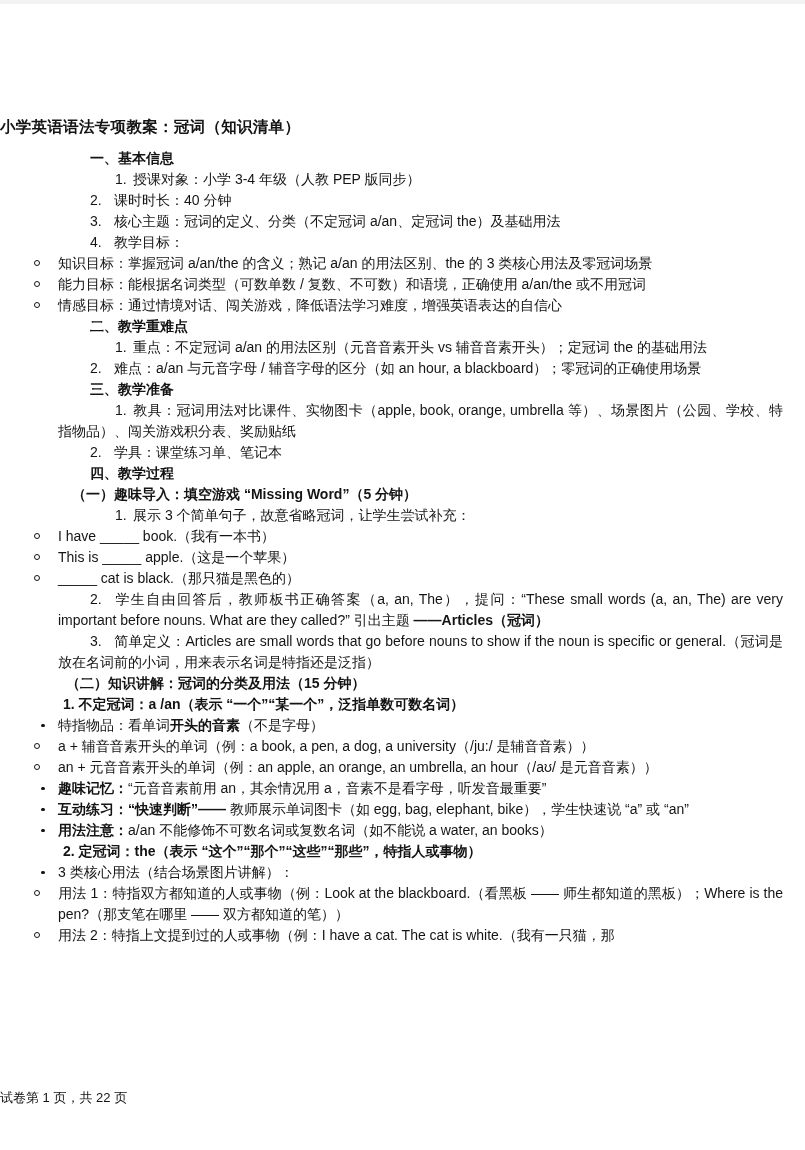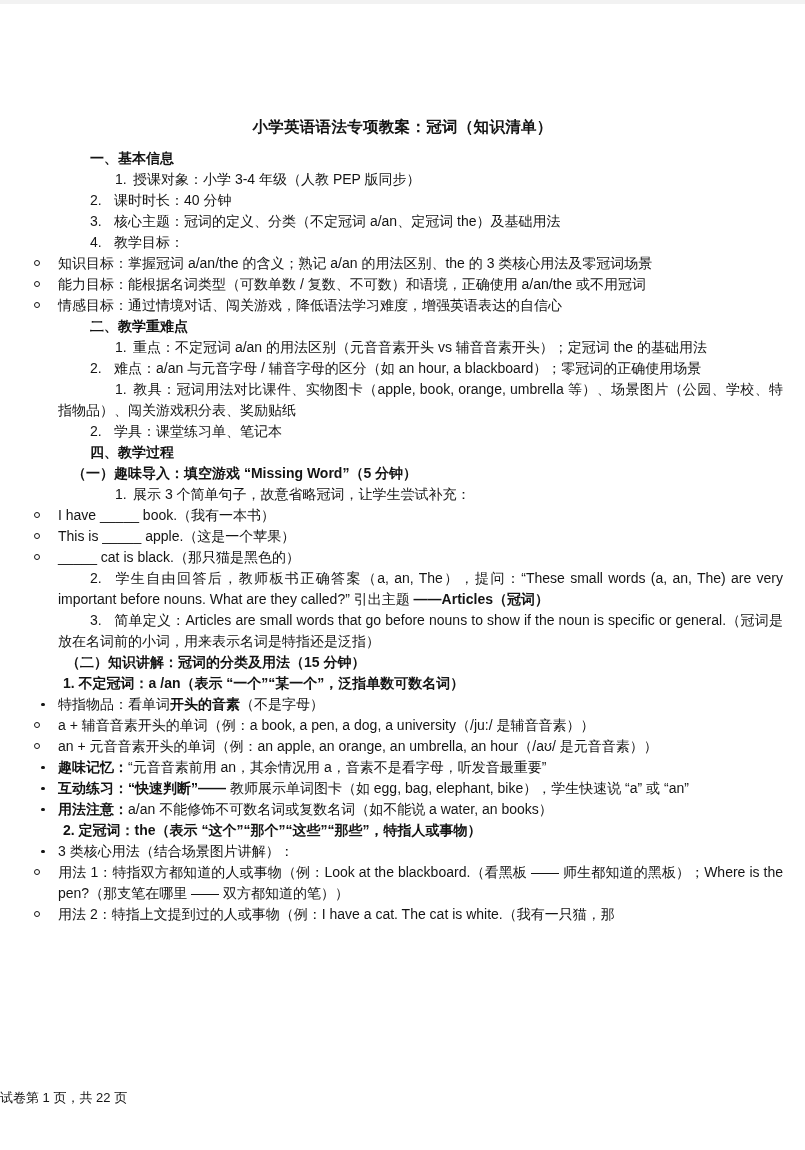--- a/index.html
+++ b/index.html
@@ -25,21 +25,21 @@
     top: 0; left: 0;
     width: 805px;
     height: 4px;
     background: #f2f2f2;
   }
   .doc-title {
     position: absolute;
     top: 106px;
     left: 0;
     width: 805px;
-    text-align: center;
+    text-align: left;
     font-size: 15.5px;
     font-weight: bold;
     line-height: 22px;
     letter-spacing: 0.3px;
   }
   .body-area {
     position: absolute;
     top: 148px;
     left: 18px;
     width: 805px;
@@ -128,20 +128,21 @@
       <p class="li-first"><span class="num">1.</span><span>授课对象：小学 3-4 年级（人教 PEP 版同步）</span></p>
       <p class="li-num"><span class="num">2.</span><span>课时时长：40 分钟</span></p>
       <p class="li-num"><span class="num">3.</span><span>核心主题：冠词的定义、分类（不定冠词 a/an、定冠词 the）及基础用法</span></p>
       <p class="li-num"><span class="num">4.</span><span>教学目标：</span></p>
       <p class="b2"><span class="bullet-circle"></span><span>知识目标：掌握冠词 a/an/the 的含义；熟记 a/an 的用法区别、the 的 3 类核心用法及零冠词场景</span></p>
       <p class="b2"><span class="bullet-circle"></span><span>能力目标：能根据名词类型（可数单数 / 复数、不可数）和语境，正确使用 a/an/the 或不用冠词</span></p>
       <p class="b2"><span class="bullet-circle"></span><span>情感目标：通过情境对话、闯关游戏，降低语法学习难度，增强英语表达的自信心</span></p>
       <p class="h2"><span class="b">二、教学重难点</span></p>
       <p class="li-first"><span class="num">1.</span><span>重点：不定冠词 a/an 的用法区别（元音音素开头 vs 辅音音素开头）；定冠词 the 的基础用法</span></p>
       <p class="li-num"><span class="num">2.</span><span>难点：a/an 与元音字母 / 辅音字母的区分（如 an hour, a blackboard）；零冠词的正确使用场景</span></p>
+      <p class="h2"><span class="b">三、教学准备</span></p>
       <p class="li-first"><span class="num">1.</span><span>教具：冠词用法对比课件、实物图卡（apple, book, orange, umbrella 等）、场景图片（公园、学校、特指物品）、闯关游戏积分表、奖励贴纸</span></p>
       <p class="li-num"><span class="num">2.</span><span>学具：课堂练习单、笔记本</span></p>
       <p class="h2"><span class="b">四、教学过程</span></p>
       <p class="h3a"><span class="b">（一）趣味导入：填空游戏 “Missing Word”（5 分钟）</span></p>
       <p class="li-first"><span class="num">1.</span><span>展示 3 个简单句子，故意省略冠词，让学生尝试补充：</span></p>
       <p class="b2"><span class="bullet-circle"></span><span>I have _____ book.（我有一本书）</span></p>
       <p class="b2"><span class="bullet-circle"></span><span>This is _____ apple.（这是一个苹果）</span></p>
       <p class="b2"><span class="bullet-circle"></span><span>_____ cat is black.（那只猫是黑色的）</span></p>
       <p class="li-num"><span class="num">2.</span><span>学生自由回答后，教师板书正确答案（a, an, The），提问：“These small words (a, an, The) are very important before nouns. What are they called?” 引出主题 </span><span class="b">——Articles（冠词）</span></p>
       <p class="li-num"><span class="num">3.</span><span>简单定义：Articles are small words that go before nouns to show if the noun is specific or general.（冠词是放在名词前的小词，用来表示名词是特指还是泛指）</span></p>

